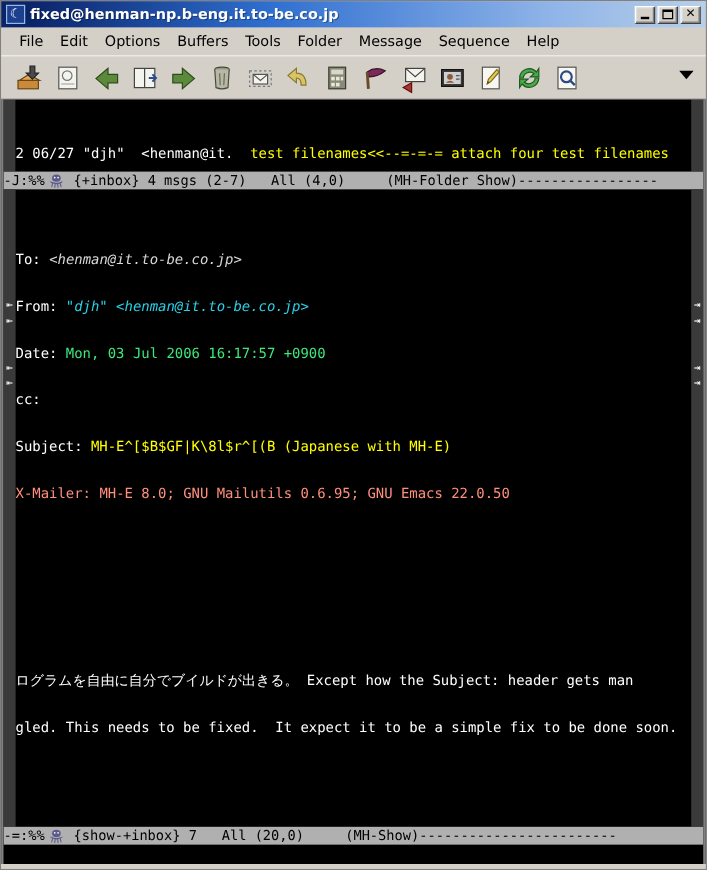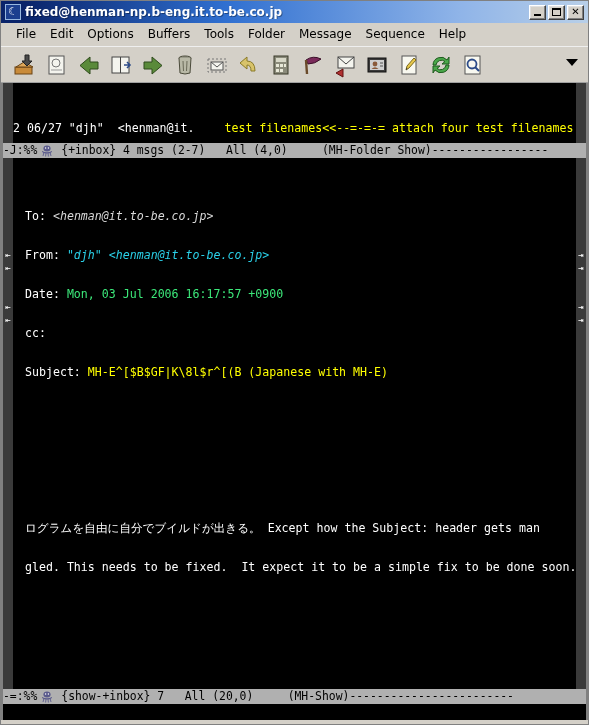--- a/index.html
+++ b/index.html
@@ -144,21 +144,21 @@
     overflow: hidden;
     font-family: "DejaVu Sans Mono", monospace;
   }
   .line { height: 13px; white-space: pre; overflow: hidden; }
 
   
   .folder-buf { height: 60px; flex: 0 0 60px; }
   .idx-num   { color: #ffffff; }
   .idx-date  { color: #ffffff; }
   .idx-from  { color: #ffffff; }
-  .idx-subj  { color: #ffff00; margin-left: 16px; }
+  .idx-subj  { color: #ffff00; }
 
   
   .modeline {
     background: #b0b0b0;
     color: #000000;
     font-size: 11.4px;
     line-height: 15px;
     height: 15px;
     white-space: pre;
     overflow: hidden;
@@ -176,21 +176,21 @@
     flex-direction: row;
     overflow: hidden;
     background: #000;
   }
   .show-text {
     flex: 1 1 auto;
     overflow: hidden;
     white-space: pre;
     font-size: 11.6px;
     line-height: 13px;
-    padding-left: 12px;
+    padding-left: 0;
   }
   .h-label { color: #ffffff; }
   .h-to    { color: #d8d8d8; font-style: italic; }
   .h-from  { color: #2ad0e8; font-style: italic; }
   .h-date  { color: #3ce87a; text-align: right; }
   .h-subj  { color: #ffff00; }
   .h-xmail { color: #ff8f7a; }
   .body-t  { color: #ffffff; }
 
   .fringe-mark {
@@ -440,20 +440,21 @@
       </div>
 
       <div class="show-text">
 
         
         <div class="line"><span class="h-label">To:</span><span> </span><span class="h-to">&lt;henman@it.to-be.co.jp&gt;</span></div>
         <div class="line"><span class="h-label">From:</span><span> </span><span class="h-from">"djh" &lt;henman@it.to-be.co.jp&gt;</span></div>
         <div class="line"><span class="h-label">Date:</span><span> </span><span class="h-date">Mon, 03 Jul 2006 16:17:57 +0900</span></div>
         <div class="line"><span class="h-label">cc:</span><span class="body-t"></span></div>
         <div class="line"><span class="h-label">Subject:</span><span> </span><span class="h-subj">MH-E^[$B$GF|K\8l$r^[(B (Japanese with MH-E)</span></div>
+        <div class="line"><span class="h-xmail">X-Mailer:</span><span class="h-xmail"> </span><span class="h-xmail">MH-E 8.0; GNU Mailutils 0.6.95; GNU Emacs 22.0.50</span></div>
 
         <div class="spacer-line"></div>
         <div class="spacer-line"></div>
 
         
         <div class="line body-t">ログラムを自由に自分でブイルドが出きる。 Except how the Subject: header gets man</div>
         <div class="line body-t">gled. This needs to be fixed.  It expect it to be a simple fix to be done soon.</div>
         <div class="line body-t"></div>
         
         

